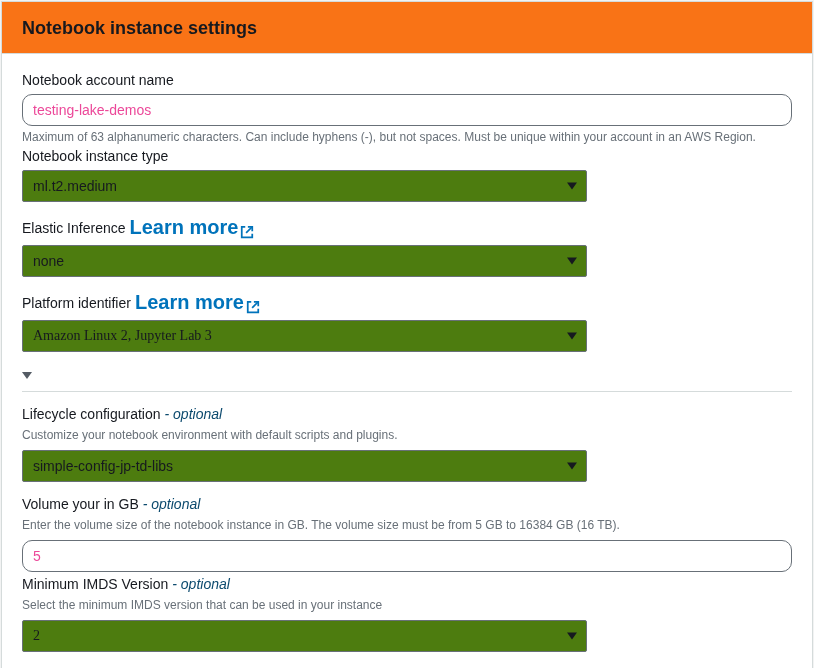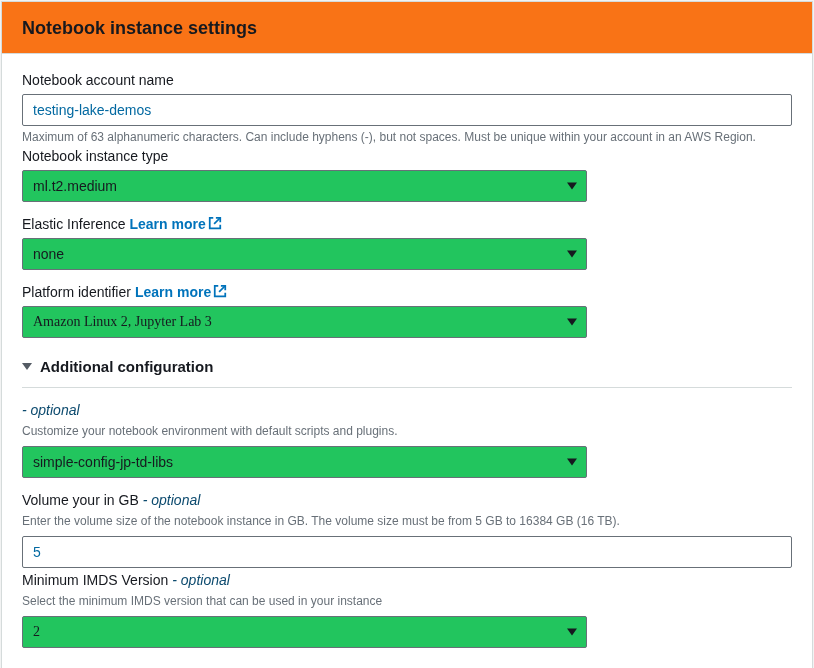--- a/index.html
+++ b/index.html
@@ -46,40 +46,40 @@
       margin-bottom: 2px;
     }
     .helper-top {
       margin-top: 4px;
     }
     .input-text {
       width: 100%;
       padding: 6px 10px;
       font-size: 14px;
       border: 1px solid #687078;
-      border-radius: 2px;
-      color: #0369a1;
+      border-radius: 10px;
+      color: #ec4899;
       font-family: inherit;
       height: 32px;
     }
     .select-wrap {
       position: relative;
       width: 565px;
       max-width: 100%;
       margin-bottom: 14px;
     }
     .select-wrap.full { width: 100%; margin-bottom: 2px; }
     .select-wrap.nb { margin-bottom: 0; font-family: Liberation Serif, serif; }
     .select {
       width: 100%;
       padding: 6px 30px 6px 10px;
       font-size: 14px;
       border: 1px solid #687078;
       border-radius: 2px;
-      background: #22c55e;
+      background: #4d7c0f;
       color: #16191f;
       display: flex;
       align-items: center;
       cursor: pointer;
       height: 32px;
     }
     .select-caret {
       position: absolute;
       right: 10px;
       top: 50%;
@@ -89,24 +89,24 @@
     .caret-icon {
       width: 0; height: 0;
       border-left: 5px solid transparent;
       border-right: 5px solid transparent;
       border-top: 7px solid #16191f;
       display: block;
     }
     .link {
       color: #0073bb;
       font-weight: 700;
-      font-size: 14px;
+      font-size: 20px;
       text-decoration: none;
       display: inline-flex;
-      align-items: flex-start;
+      align-items: flex-end;
       gap: 2px;
       cursor: pointer;
     }
     .ext-icon { display: inline-block; line-height: 0; }
     .section-toggle {
       display: flex;
       align-items: center;
       gap: 8px;
       padding: 10px 0 12px;
       cursor: pointer;
@@ -201,26 +201,26 @@
           <span>Amazon Linux 2, Jupyter Lab 3</span>
         </div>
         <span class="select-caret">
             <span class="caret-icon"></span>
           </span>
       </div>
     </div>
 
     <div class="section-toggle">
       <span class="toggle-caret"></span>
-      <span class="tlabel">Additional configuration</span>
     </div>
     <div class="divider"></div>
 
     <div class="field">
       <div class="field-label">
+        <span>Lifecycle configuration</span>
         <span class="optional">- optional</span>
       </div>
       <div class="helper">Customize your notebook environment with default scripts and plugins.</div>
       <div class="gap-sm"></div>
       <div class="select-wrap">
         <div class="select">
           <span>simple-config-jp-td-libs</span>
         </div>
         <span class="select-caret">
             <span class="caret-icon"></span>

